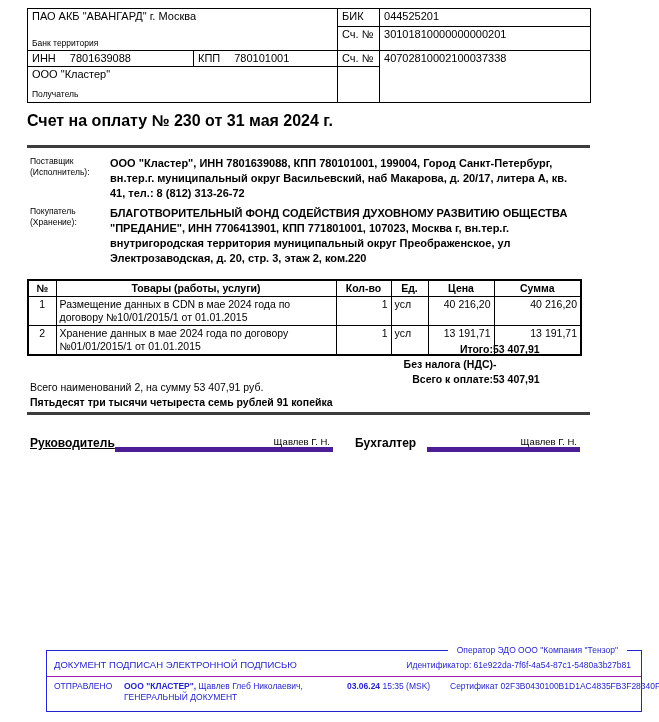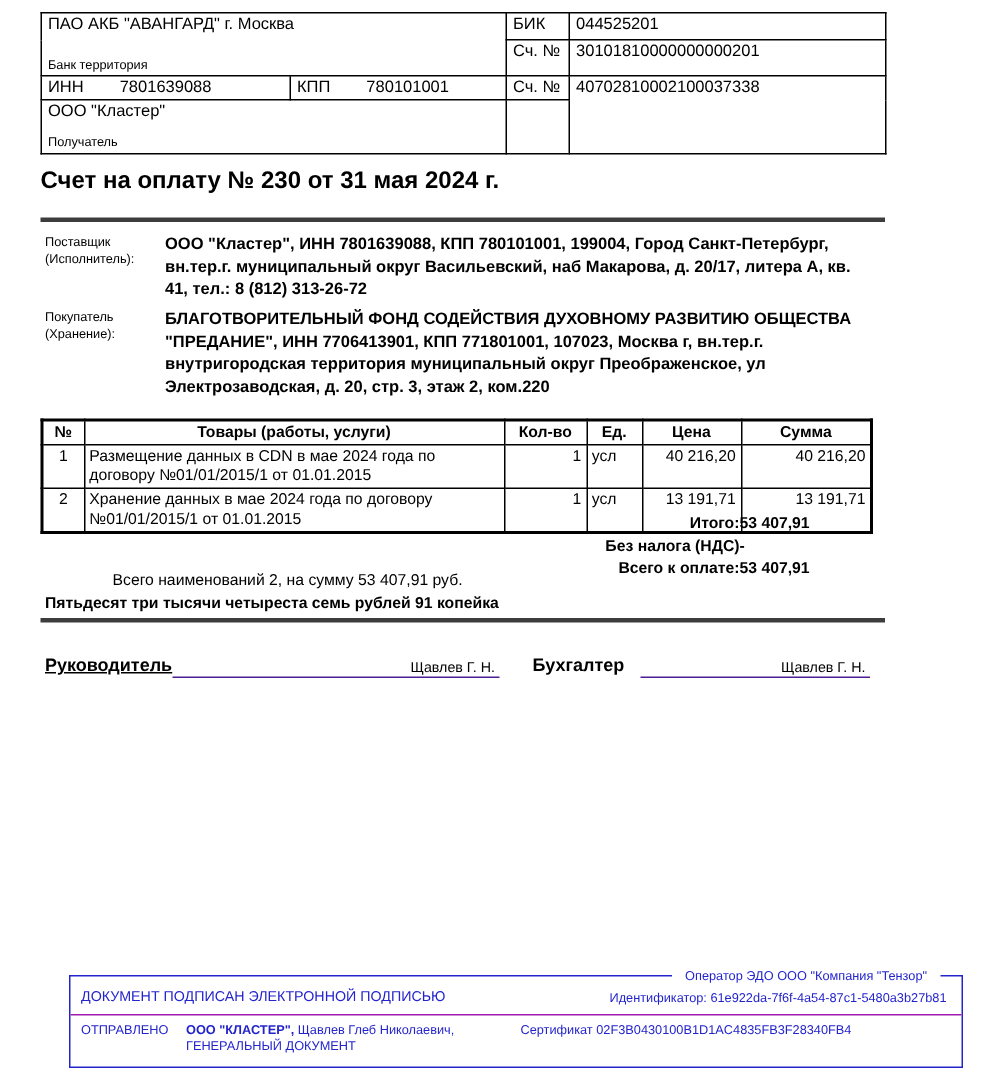--- a/index.html
+++ b/index.html
@@ -14,21 +14,21 @@
   .bank-table td { border:1px solid #000; font-size:11px; padding:1px 4px;
     vertical-align:top; line-height:13px; }
   .r1 td { height:18px; }
   .r2 td { height:24px; }
   .r3 td { height:16px; }
   .r4 td { height:36px; }
   .cell-stack { display:flex; flex-direction:column; justify-content:space-between; }
   .cell-stack.h40 { height:38px; }
   .cell-stack.h32 { height:31px; }
   .small { font-size:8.5px; line-height:10px; }
-  .sp { margin-left:24px; }
+  .sp { margin-left:14px; }
   
   .doc-title { position:absolute; left:27px; top:112px; font-size:16px; font-weight:bold; }
   .rule { position:absolute; left:27px; width:563px; background:#3d3d3d; }
   .rule-1 { top:145px; height:2.5px; }
   .rule-2 { top:412px; height:3px; }
   
   .party { position:absolute; left:30px; width:552px; display:flex; }
   .party-supplier { top:156px; }
   .party-buyer { top:206px; }
   .party-label { width:80px; font-size:8.5px; line-height:11px; flex:none; }
@@ -42,27 +42,27 @@
     border-bottom:1.5px solid #000; }
   .items-table tr.body td { height:28px; }
   .ta-c { text-align:center; }
   .ta-r { text-align:right; }
   
   .totals { position:absolute; left:27px; top:342px; width:551px; }
   .totals-row { display:flex; line-height:15px; font-size:10.5px; font-weight:bold; }
   .totals-label { width:466px; text-align:right;padding-left:40px; }
   .totals-value { width:85px; text-align:left; }
   
-  .summary-count { position:absolute; left:30px; top:381px; font-size:10.5px;margin-left:45px; }
+  .summary-count { position:absolute; left:30px; top:381px; font-size:10.5px; }
   .summary-words { position:absolute; left:30px; top:396px; font-size:10.5px; font-weight:bold; }
   
   .sig-label { position:absolute; top:436px; font-size:12px; font-weight:bold; }
   .sig-label-director { left:30px;text-decoration:underline; }
   .sig-label-accountant { left:355px; }
-  .sig-line { position:absolute; top:438px; height:14px; border-bottom:1px solid #4c1d95; }
+  .sig-line { position:absolute; top:438px; height:14px; border-bottom:5px solid #4c1d95; }
   .sig-line-director { left:115px; width:218px; }
   .sig-line-accountant { left:427px; width:153px; }
   .sig-name { position:absolute; right:3px; bottom:0; font-size:9.5px; white-space:nowrap; }
   
   .stamp { position:absolute; left:46px; top:650px; width:596px; height:62px;
     border:1px solid #2424cd; color:#2424cd; }
   .stamp-operator { position:absolute; top:-6px; right:14px; background:#fff;
     padding:0 9px; font-size:8.5px; line-height:11px; white-space:nowrap; }
   .stamp-row1 { height:26px; display:flex; align-items:center;
     justify-content:space-between; padding:2px 10px 0 7px;
@@ -155,21 +155,21 @@
         <tr class="head">
       <td>№</td>
       <td>Товары (работы, услуги)</td>
       <td>Кол-во</td>
       <td>Ед.</td>
       <td>Цена</td>
       <td>Сумма</td>
     </tr>
     <tr class="body">
       <td class="ta-c">1</td>
-      <td>Размещение данных в CDN в мае 2024 года по договору №01/01/2015/1 от 01.01.2015</td>
+      <td>Размещение данных в CDN в мае 2024 года по договору №10/01/2015/1 от 01.01.2015</td>
       <td class="ta-r">1</td>
       <td>усл</td>
       <td class="ta-r">40 216,20</td>
       <td class="ta-r">40 216,20</td>
     </tr>
     <tr class="body">
       <td class="ta-c">2</td>
       <td>Хранение данных в мае 2024 года по договору №01/01/2015/1 от 01.01.2015</td>
       <td class="ta-r">1</td>
       <td>усл</td>
@@ -210,17 +210,18 @@
 
   <div class="stamp">
     <div class="stamp-operator">Оператор ЭДО ООО "Компания "Тензор"</div>
     <div class="stamp-row1">
       <span class="stamp-signed">ДОКУМЕНТ ПОДПИСАН ЭЛЕКТРОННОЙ ПОДПИСЬЮ</span>
       <span class="stamp-id">Идентификатор: 61e922da-7f6f-4a54-87c1-5480a3b27b81</span>
     </div>
     <div class="stamp-row2">
       <span>ОТПРАВЛЕНО</span>
       <span><span class="b">ООО "КЛАСТЕР",</span><span> Щавлев Глеб Николаевич, ГЕНЕРАЛЬНЫЙ ДОКУМЕНТ</span></span>
+      <span class="nowrap"><span class="b">03.06.24</span><span> 15:35 (MSK)</span></span>
       <span class="nowrap">Сертификат 02F3B0430100B1D1AC4835FB3F28340FB4</span>
     </div>
   </div>
 
 </div>
 
 </body></html>

